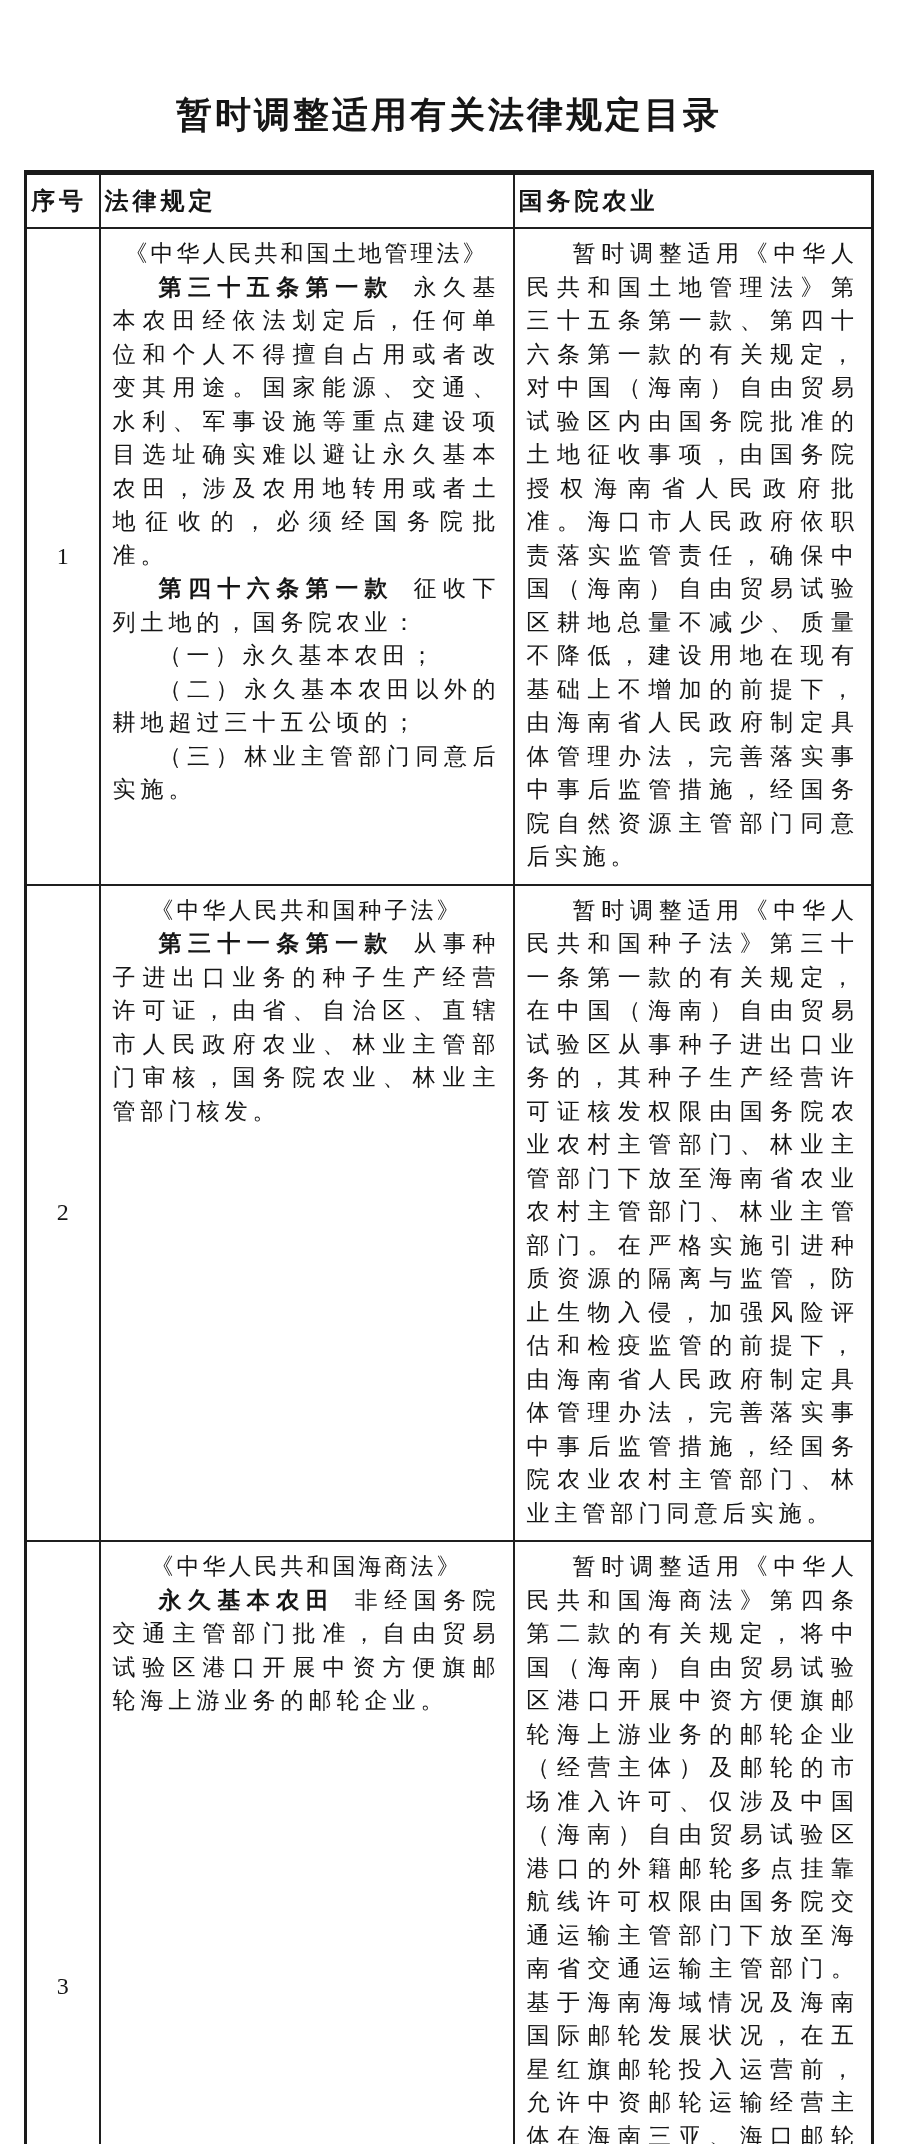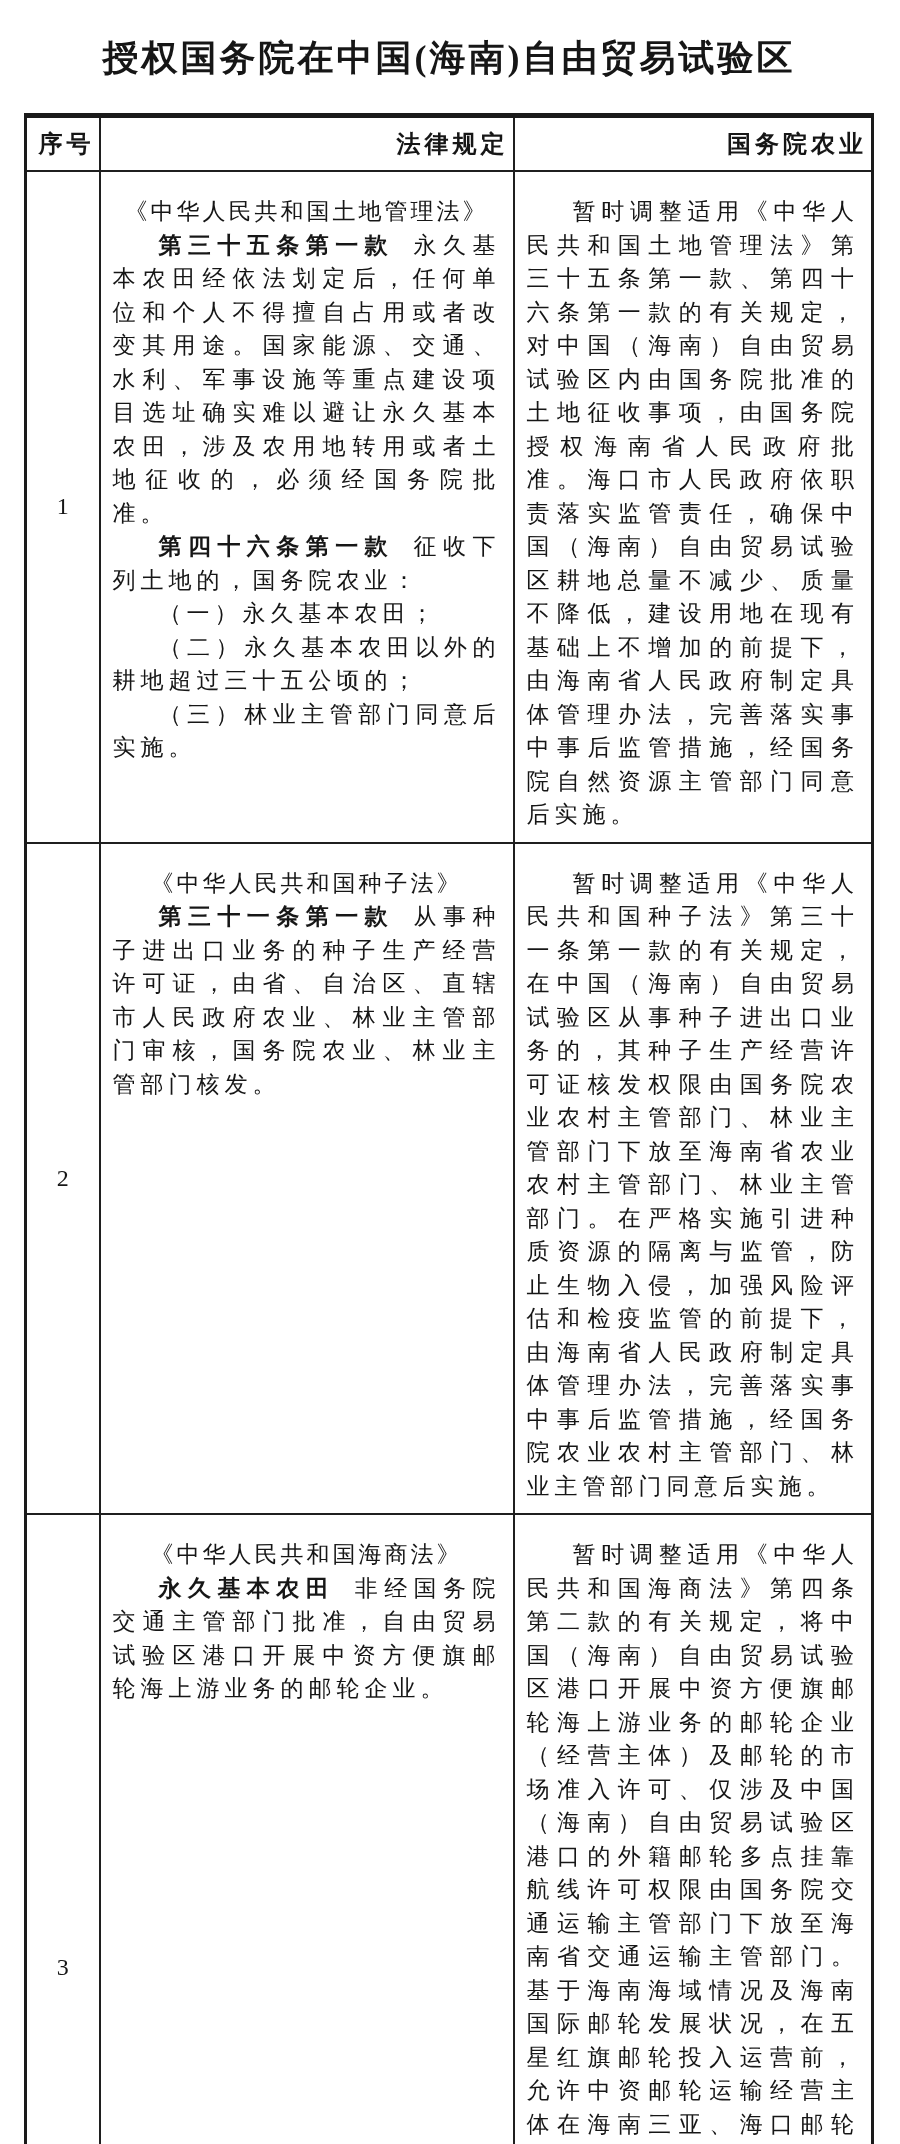--- a/index.html
+++ b/index.html
@@ -30,27 +30,27 @@
     border:3px solid #1a1a1a;
     border-top-width:5px;
     border-bottom-width:4px;
   }
   .law-table col.c-no{width:74px;}
   .law-table col.c-law{width:414px;}
   .law-table th,
   .law-table td{
     border:2px solid #1f1f1f;
     vertical-align:top;
-    padding:23px 12px 10px 12px;
+    padding:8px 12px 10px 12px;
   }
   .law-table th{
     font-size:24px;
     font-weight:700;
     letter-spacing:4px;
-    text-align:right;
+    text-align:left;
     padding:11px 4px;
     line-height:30px;
   }
   td.no-cell{
     text-align:center;
     vertical-align:middle;
     font-size:24px;
     font-family:"Liberation Serif","DejaVu Serif",serif;
     padding:4px 2px;
   }
@@ -73,21 +73,22 @@
     margin-right:0.85em;
     margin-top:33px;
   }
 </style>
 </head>
 <body>
 
 <div class="page">
 
   <h1 class="doc-title">
-    <span>授权国务院在中国(海南)自由贸易试验区</span><br>
+    <br>
+    <span>暂时调整适用有关法律规定目录</span>
   </h1>
 
   <table class="law-table">
     <colgroup>
       <col class="c-no">
       <col class="c-law">
       <col class="c-adj">
     </colgroup>
     <thead>
       <tr>

